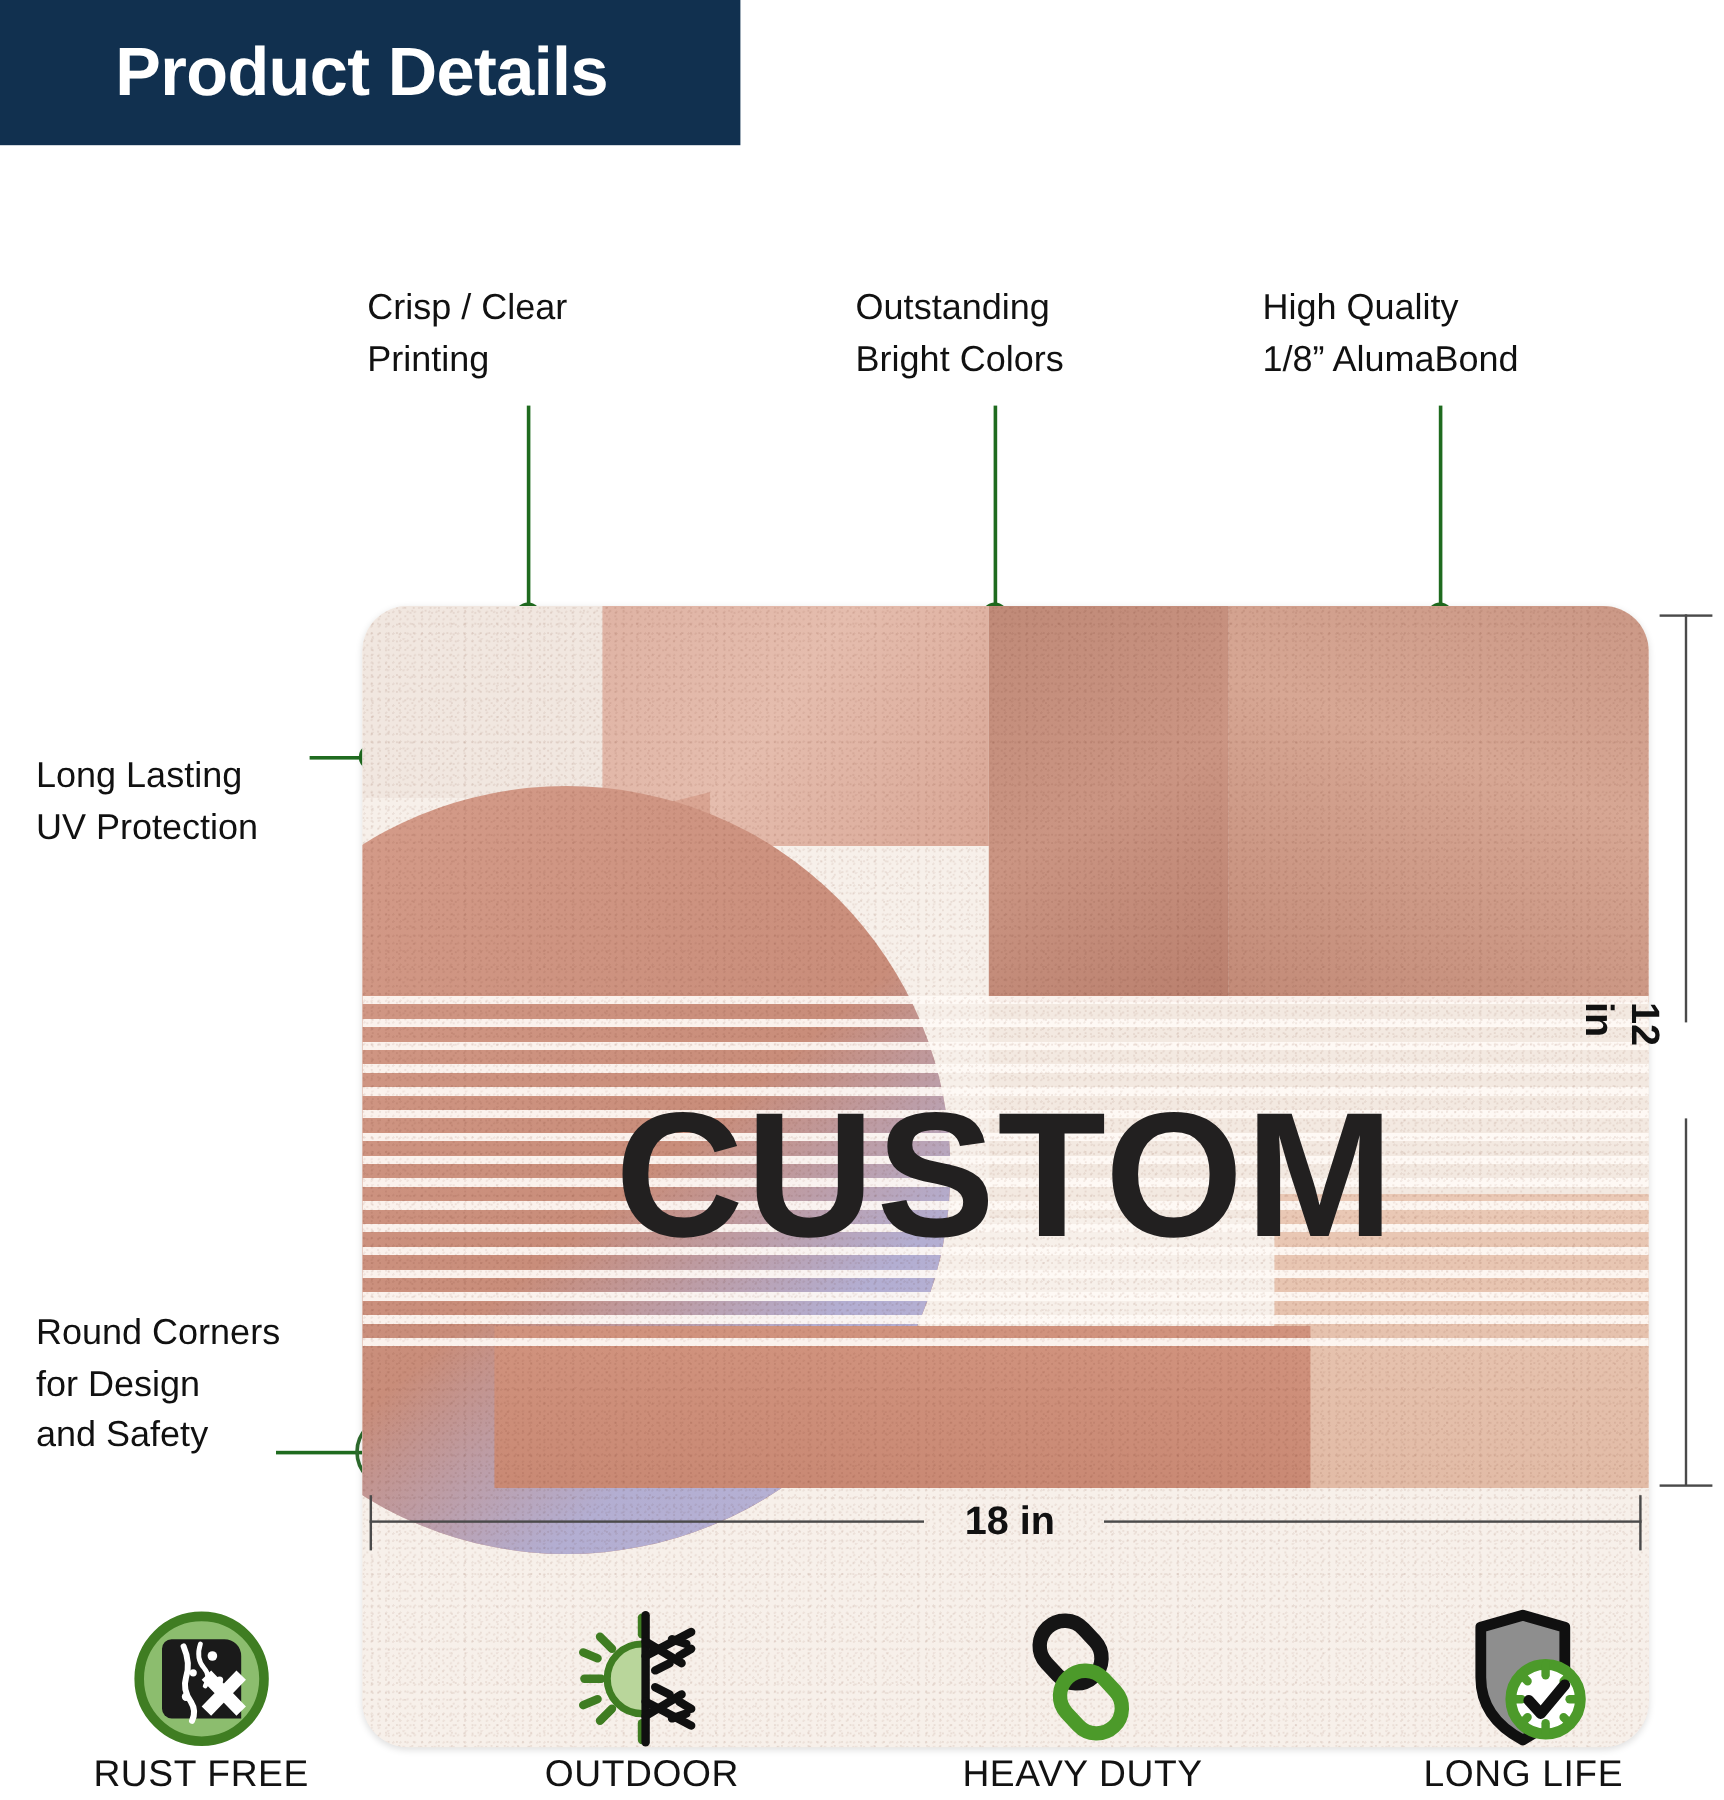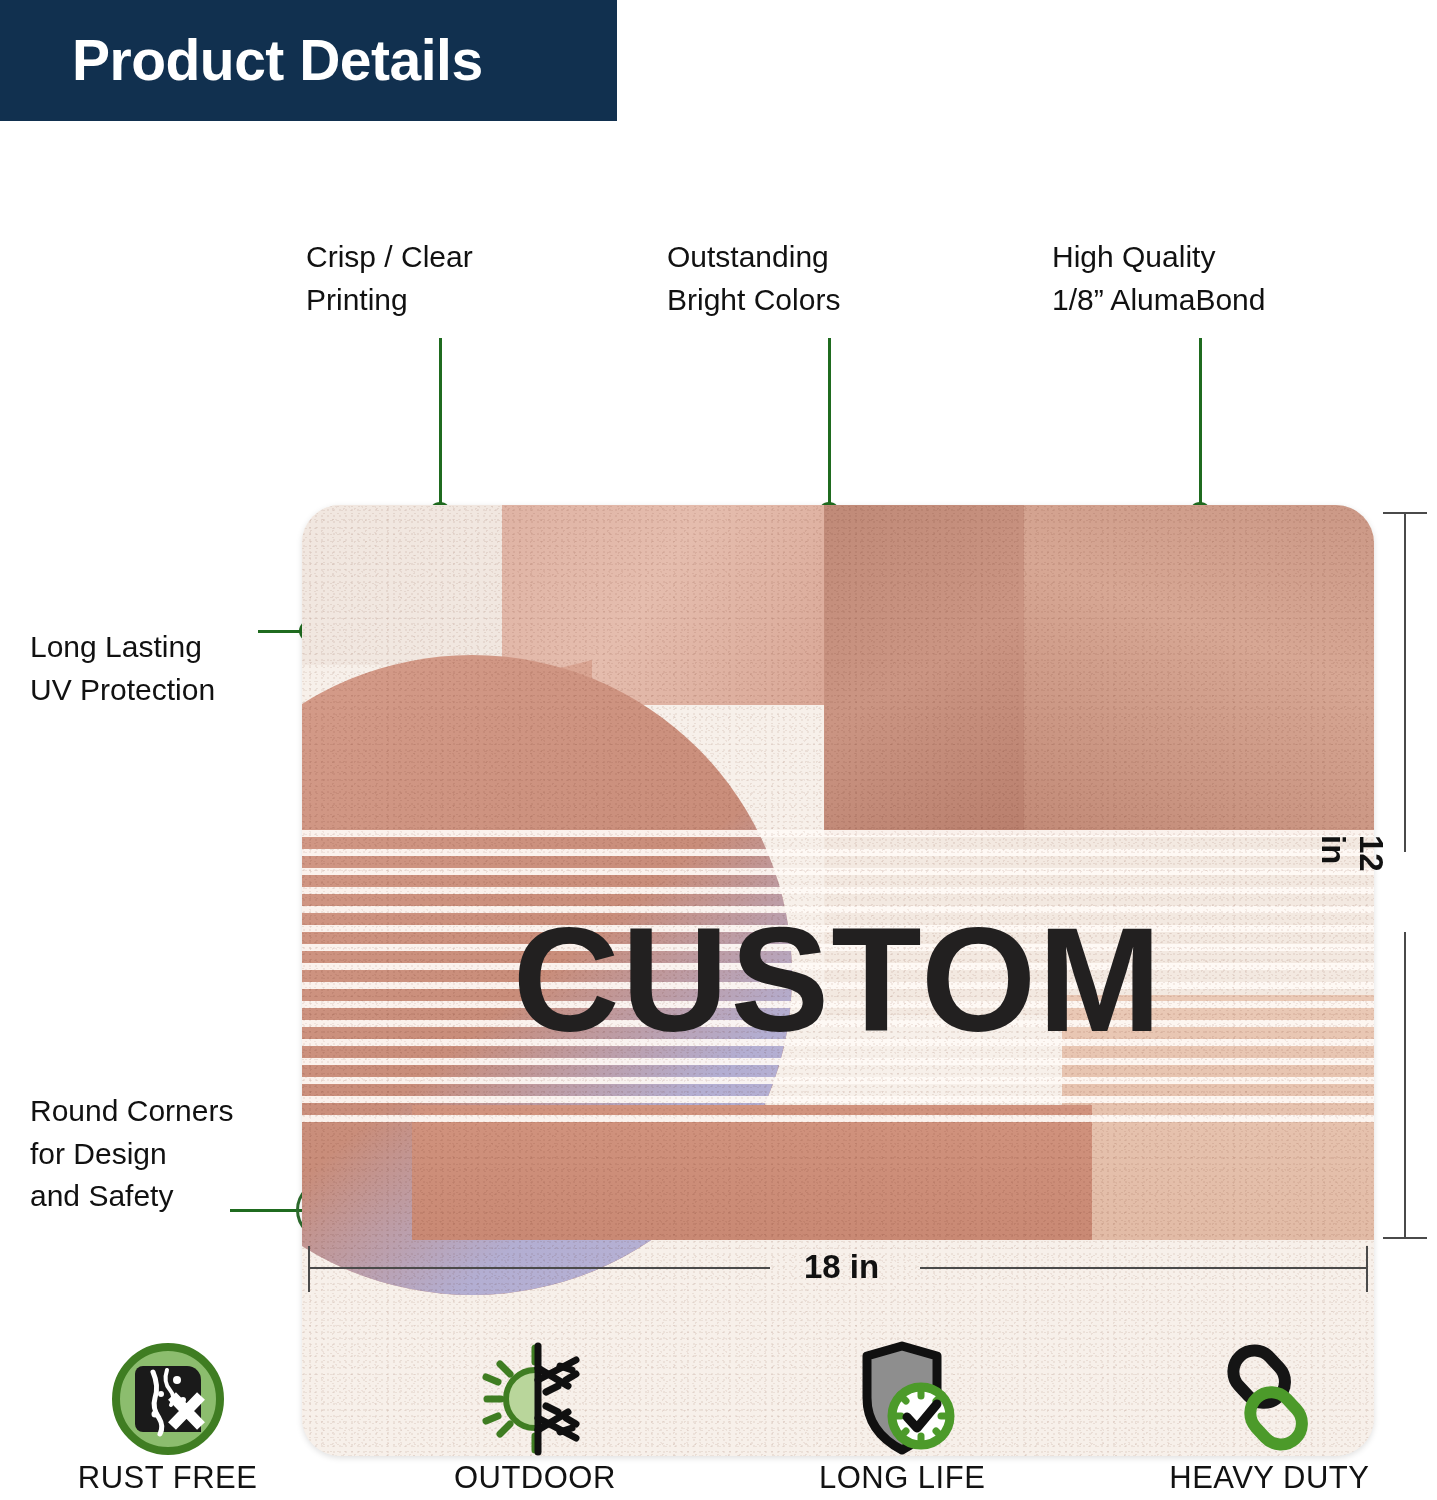--- a/index.html
+++ b/index.html
@@ -9,27 +9,27 @@
     color:#1b1b1b;
   }
 
   
   .banner{
     position:absolute;left:0;top:0;width:617px;height:121px;
     background:#11304f;display:flex;align-items:center;
   }
   .banner-title{
     color:#ffffff;font-size:57px;font-weight:700;letter-spacing:-0.5px;
-    margin-left:72px;line-height:1;
+    margin-left:96px;line-height:1;
   }
 
   
   .callout{position:absolute;font-size:30px;line-height:1.42;color:#111;white-space:pre-line;}
   .c-crisp{left:306px;top:236px;}
-  .c-bright{left:667px;top:236px;}
+  .c-bright{left:713px;top:236px;}
   .c-alum{left:1052px;top:236px;}
   .c-uv{left:30px;top:610px;margin-top:16px;}
   .c-round{left:30px;top:1090px;}
 
   
   .lead-v{position:absolute;width:3px;background:#1f6b1f;}
   .lead-h{position:absolute;height:3px;background:#1f6b1f;}
   .dot{position:absolute;width:22px;height:22px;border-radius:50%;background:#1f6b1f;}
   .ring{position:absolute;width:60px;height:60px;border-radius:50%;border:3px solid #2d6b2d;box-sizing:border-box;}
 
@@ -231,20 +231,32 @@
           <line x1="84" y1="26" x2="96" y2="30"></line>
           <line x1="84" y1="92" x2="96" y2="88"></line>
           <line x1="90" y1="40" x2="100" y2="34"></line>
           <line x1="90" y1="78" x2="100" y2="84"></line>
           <line x1="70" y1="52" x2="82" y2="46"></line>
           <line x1="70" y1="66" x2="82" y2="72"></line>
         </g>
       </svg>
     </div>
     <div class="feat-lbl">OUTDOOR</div>
+  </div>
+
+  <div class="feat">
+    <div class="feat-ico">
+      <svg width="118" height="118" viewBox="0 0 118 118">
+        <g transform="rotate(-43 59 59)">
+          <rect x="46" y="8" width="42" height="56" rx="21" ry="21" fill="none" stroke="#151515" stroke-width="12"></rect>
+          <rect x="30" y="50" width="42" height="56" rx="21" ry="21" fill="none" stroke="#4c9a2a" stroke-width="12"></rect>
+        </g>
+      </svg>
+    </div>
+    <div class="feat-lbl">HEAVY DUTY</div>
   </div>
 
   <div class="feat">
     <div class="feat-ico">
       <svg width="118" height="118" viewBox="0 0 118 118">
         <path d="M24 16 L59 6 L94 16 V58 C94 84 78 100 59 110 C40 100 24 84 24 58 Z" fill="#8e8e8e" stroke="#101010" stroke-width="9" stroke-linejoin="round"></path>
         <g transform="translate(78,76)">
           <circle r="29" fill="#ffffff" stroke="#4c9a2a" stroke-width="9"></circle>
           <g stroke="#4c9a2a" stroke-width="7" stroke-linecap="round">
             <line x1="0" y1="-29" x2="0" y2="-20"></line>
@@ -255,25 +267,13 @@
             <line x1="21" y1="-21" x2="15" y2="-15"></line>
             <line x1="-21" y1="21" x2="-15" y2="15"></line>
             <line x1="21" y1="21" x2="15" y2="15"></line>
           </g>
           <path d="M-14 1 L-4 12 L16 -12" fill="none" stroke="#101010" stroke-width="9" stroke-linecap="round" stroke-linejoin="round"></path>
         </g>
       </svg>
     </div>
     <div class="feat-lbl">LONG LIFE</div>
   </div>
-
-  <div class="feat">
-    <div class="feat-ico">
-      <svg width="118" height="118" viewBox="0 0 118 118">
-        <g transform="rotate(-43 59 59)">
-          <rect x="46" y="8" width="42" height="56" rx="21" ry="21" fill="none" stroke="#151515" stroke-width="12"></rect>
-          <rect x="30" y="50" width="42" height="56" rx="21" ry="21" fill="none" stroke="#4c9a2a" stroke-width="12"></rect>
-        </g>
-      </svg>
-    </div>
-    <div class="feat-lbl">HEAVY DUTY</div>
-  </div>
 </div>
 
 </body></html>

